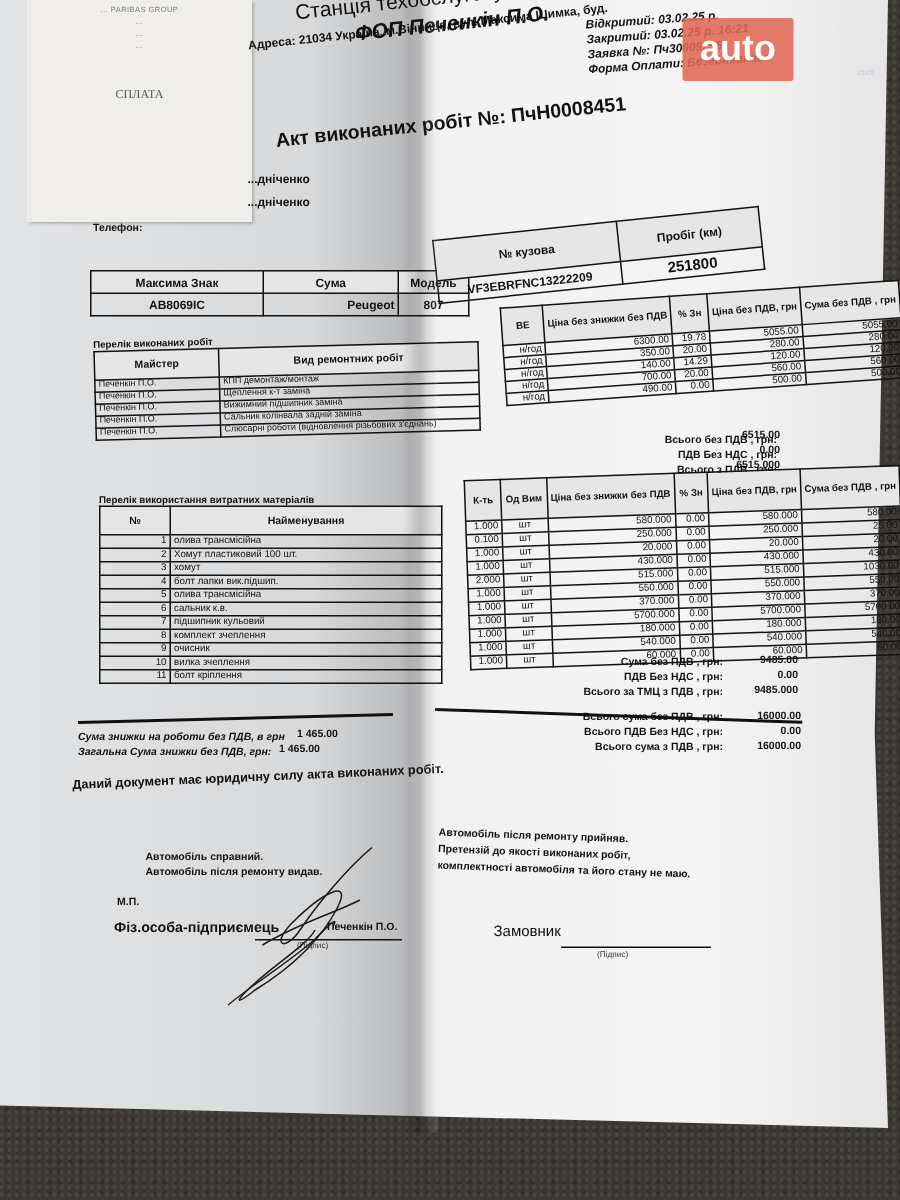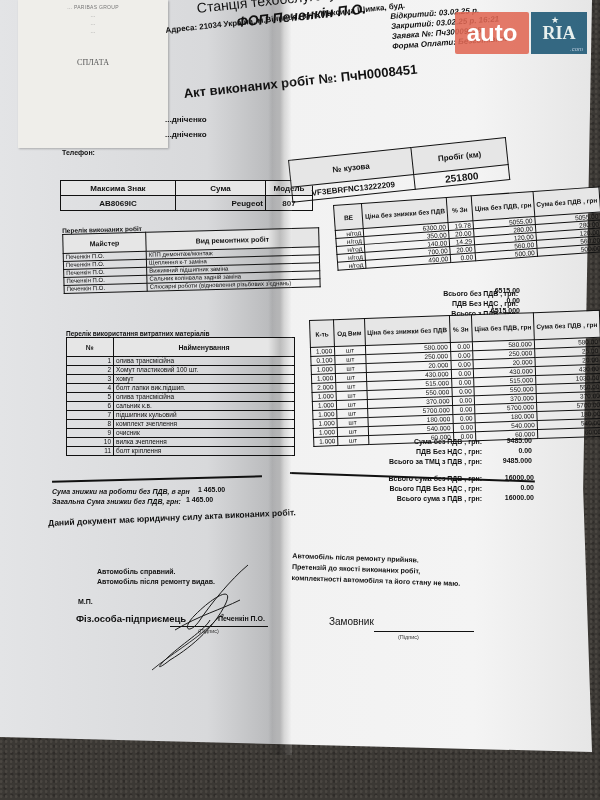--- a/index.html
+++ b/index.html
@@ -94,23 +94,20 @@
 <div class="abs rot hdr-addr">Адреса: 21034 Україна, м.Вінниця, вул. Максима Шимка, буд.</div>
 <div class="abs rot meta">
   <div>Відкритий: 03.02.25 р.</div>
   <div>Закритий: 03.02.25 р. 16:21</div>
   <div>Заявка №: Пч30009255</div>
   <div>Форма Оплати: Безготівкова</div>
 </div>
 
 <div class="logo">
   <div class="auto">auto</div>
-  <div class="ria">
-      <span>RIA</span>
-    </div>
   <span class="star">★</span>
   <span class="com">.com</span>
 </div>
 
 <div class="abs rot title">Акт виконаних робіт №: ПчН0008451</div>
 <div class="abs client" style="top:115px;">...дніченко</div>
 <div class="abs client" style="top:130px;">...дніченко</div>
 <div class="abs phone">Телефон:</div>
 
 <div class="abs car-table">

